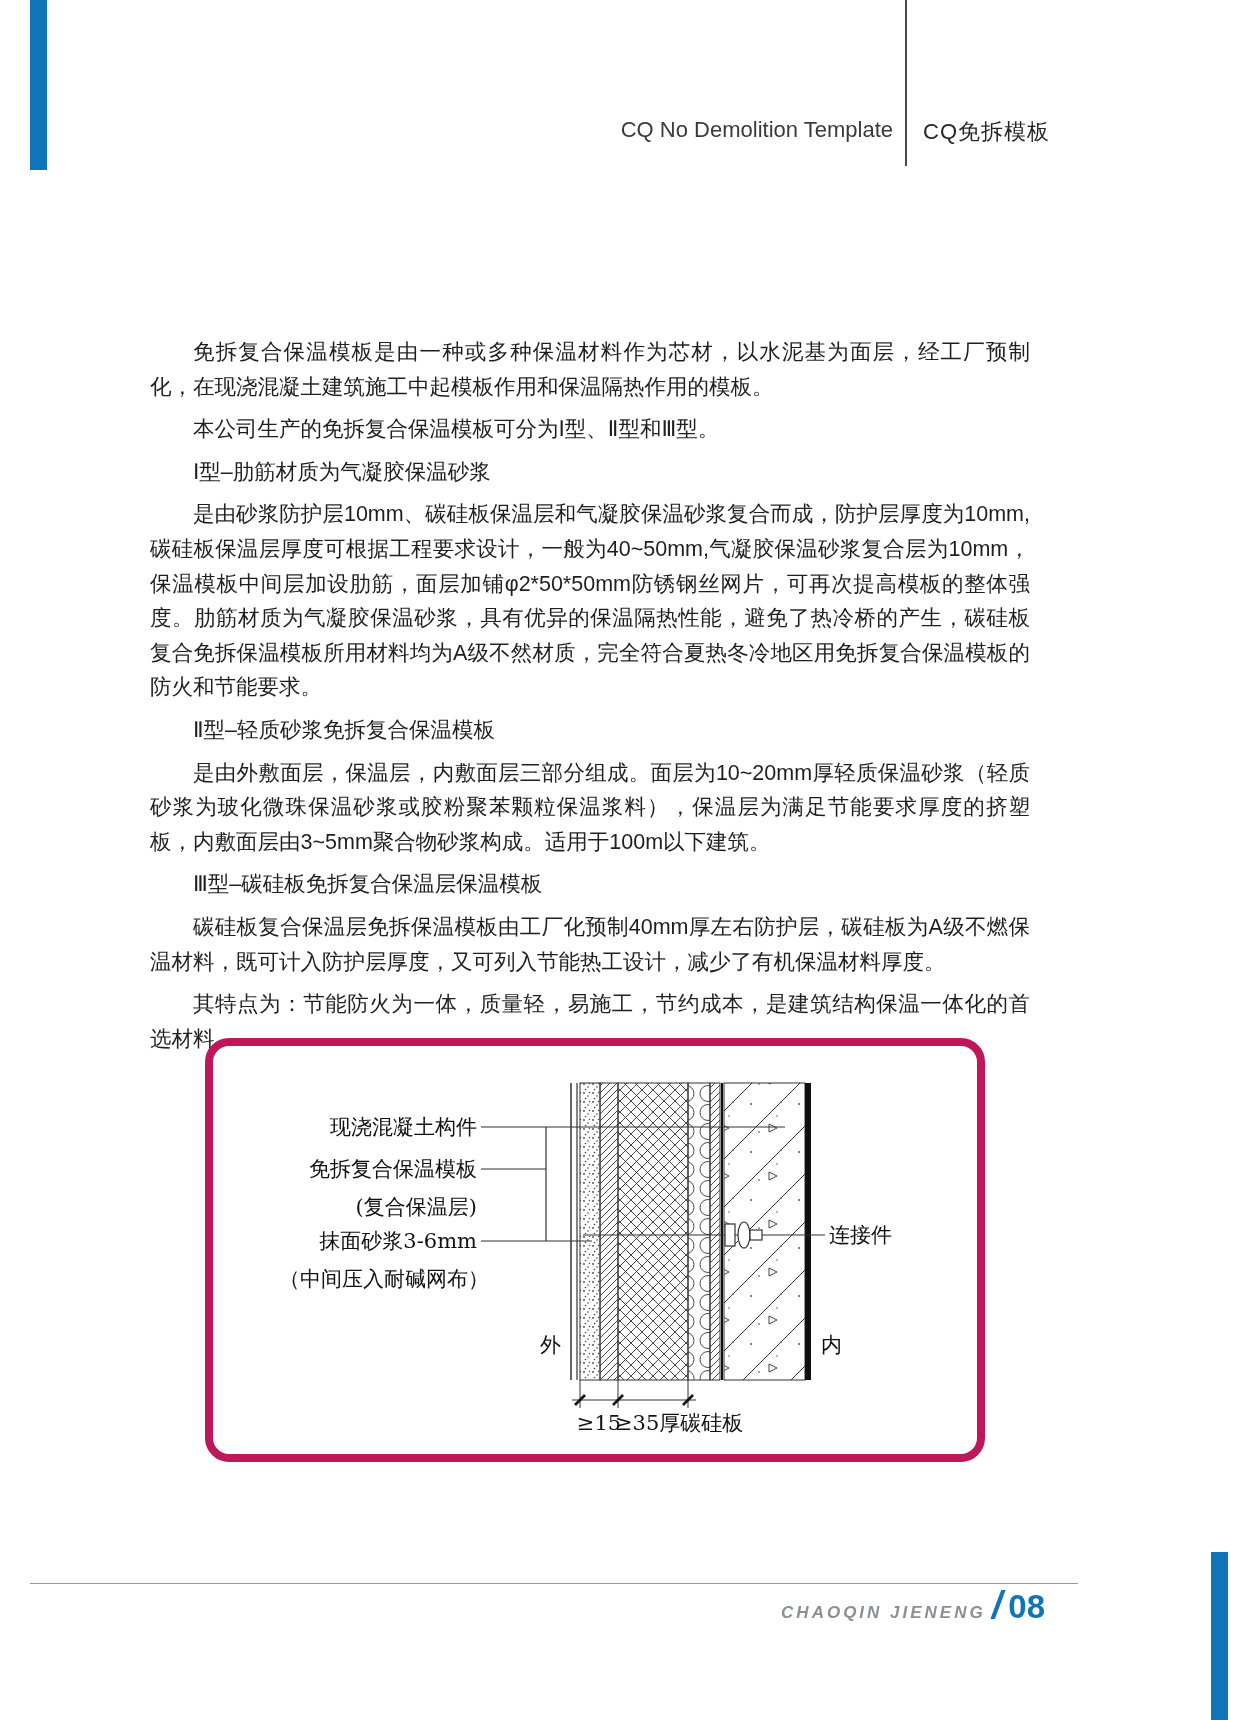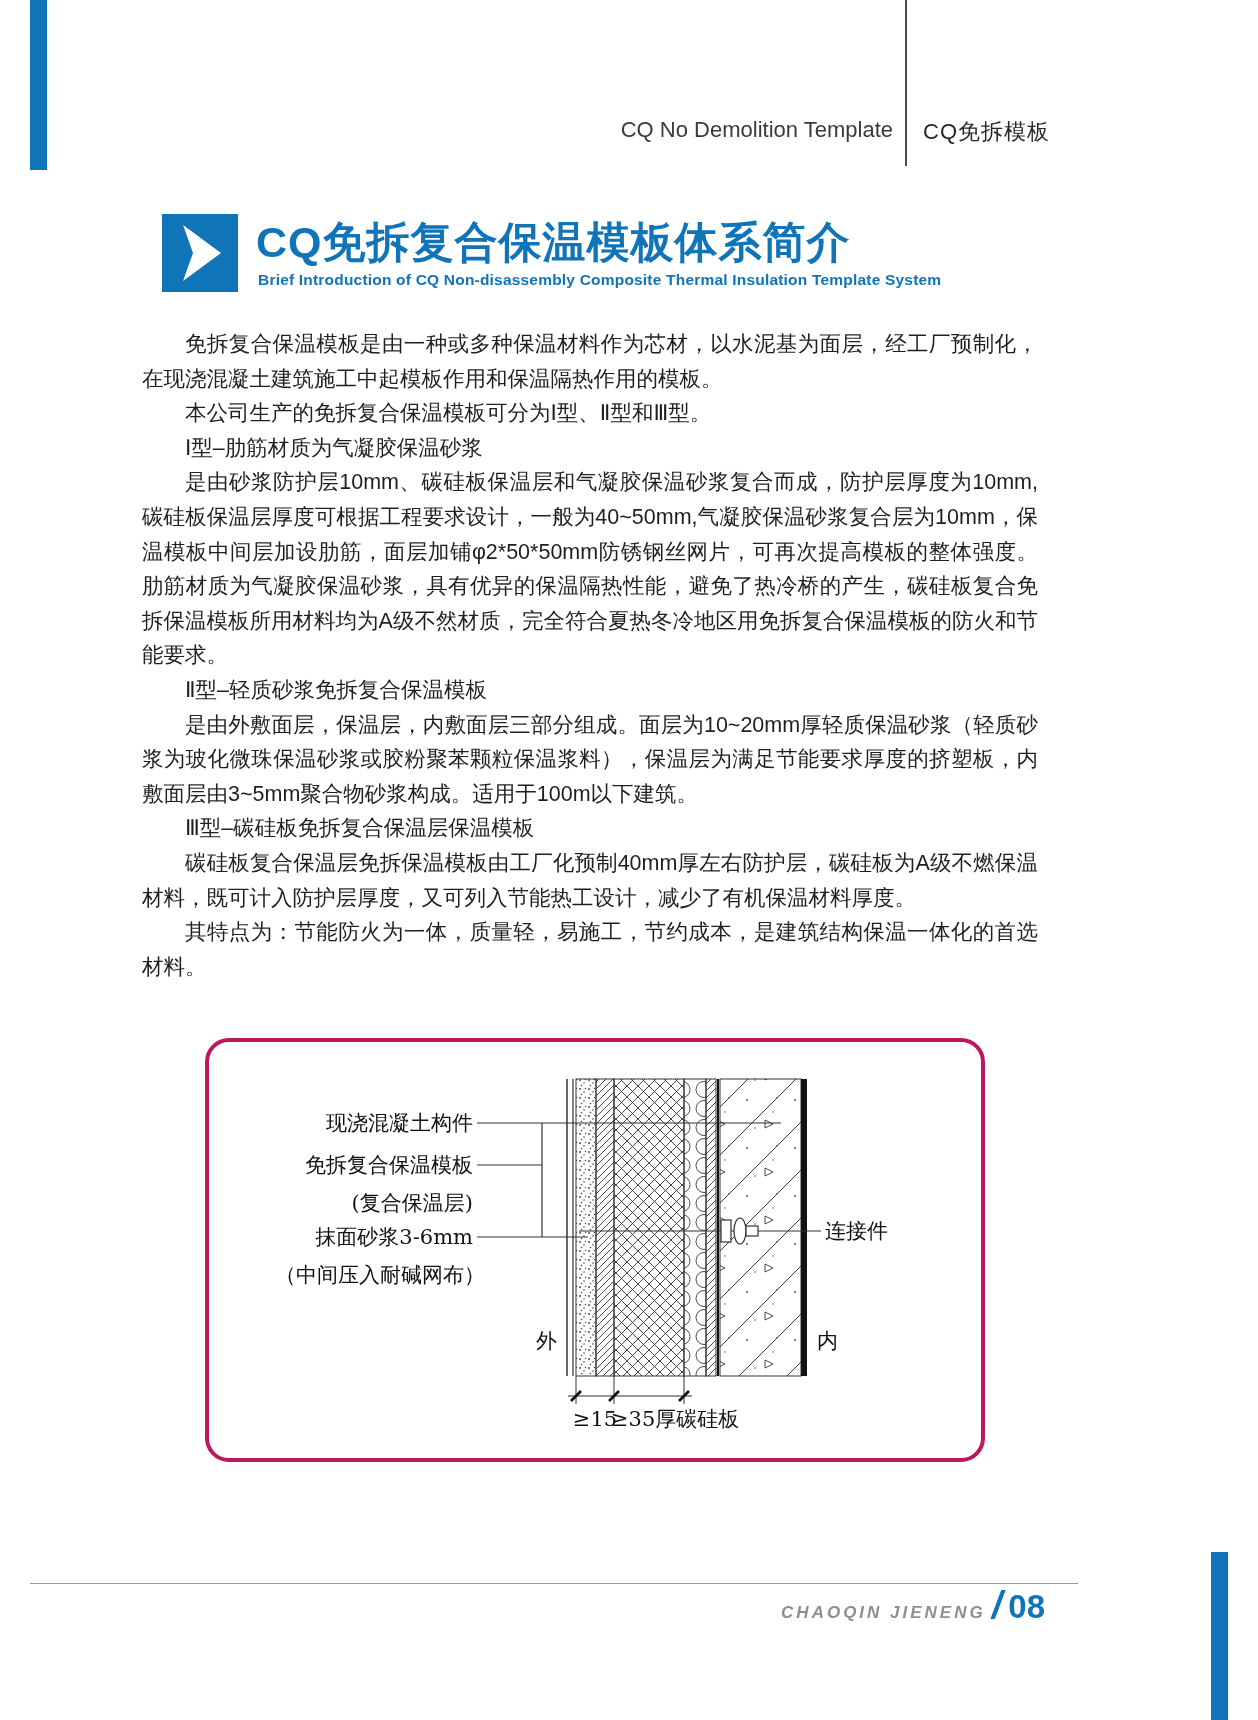--- a/index.html
+++ b/index.html
@@ -16,24 +16,24 @@
   
   .banner{position:absolute;left:162px;top:214px;width:880px;height:90px;}
   .banner-icon{position:absolute;left:0;top:0;width:76px;height:78px;background:#1074b8;}
   .banner-title{position:absolute;left:94px;top:0;font-size:43px;font-weight:bold;color:#1074b8;
                 white-space:nowrap;letter-spacing:1px;}
   .banner-sub{position:absolute;left:96px;top:57px;font-size:15.5px;font-weight:bold;color:#1074b8;
               white-space:nowrap;letter-spacing:0.2px;}
   
   .content{position:absolute;left:142px;top:327px;width:896px;font-size:21.5px;line-height:34.6px;
            color:#1f1f1f;text-align:justify;}
-  .content p{margin:0;text-indent:2em;}
+  .content p{margin:8px;text-indent:2em;}
   
   .diagram-box{position:absolute;left:205px;top:1038px;width:780px;height:424px;box-sizing:border-box;
-               border:4px solid #be185d;border-radius:24px;background:#fff;}
+               border:8px solid #be185d;border-radius:24px;background:#fff;}
   .diagram-box svg{display:block;}
   .dlabel{font-family:"DejaVu Serif","Liberation Serif",serif;font-size:21px;fill:#111;}
   .dsmall{font-family:"DejaVu Serif","Liberation Serif",serif;font-size:21px;fill:#111;}
   .caption{position:absolute;left:205px;top:1483px;width:780px;text-align:center;
            font-size:33px;font-weight:bold;color:#121212;letter-spacing:1px;}
   
   .footer-line{position:absolute;left:30px;top:1583px;width:1048px;height:1px;background:#9a9a9a;}
   .footer{position:absolute;top:1586px;right:213px;display:flex;align-items:baseline;gap:6px;text-align:right;}
   .footer-brand{color:#8a9196;font-size:17px;font-weight:bold;font-style:italic;letter-spacing:3px;}
   .footer-slash{color:#1074b8;font-size:38px;font-style:italic;font-weight:bold;line-height:1;}
@@ -44,29 +44,20 @@
 
 <div class="page">
 
   <div class="bar bar-tl"></div>
   <div class="bar bar-br"></div>
 
   <div class="head-divider"></div>
   <div class="head-left">CQ No Demolition Template</div>
   <div class="head-right">CQ免拆模板</div>
 
-  <div class="banner">
-    <div class="banner-icon">
-      <svg width="76" height="78" viewBox="0 0 76 78">
-        <polygon points="21,11 59,39 21,67 31,39" fill="#ffffff"></polygon>
-      </svg>
-    </div>
-    <div class="banner-title">CQ免拆复合保温模板体系简介</div>
-    <div class="banner-sub">Brief Introduction of CQ Non-disassembly Composite Thermal Insulation Template System</div>
-  </div>
 
   <div class="content">
     <p>免拆复合保温模板是由一种或多种保温材料作为芯材，以水泥基为面层，经工厂预制化，在现浇混凝土建筑施工中起模板作用和保温隔热作用的模板。</p>
     <p>本公司生产的免拆复合保温模板可分为Ⅰ型、Ⅱ型和Ⅲ型。</p>
     <p>Ⅰ型–肋筋材质为气凝胶保温砂浆</p>
     <p>是由砂浆防护层10mm、碳硅板保温层和气凝胶保温砂浆复合而成，防护层厚度为10mm,碳硅板保温层厚度可根据工程要求设计，一般为40~50mm,气凝胶保温砂浆复合层为10mm，保温模板中间层加设肋筋，面层加铺φ2*50*50mm防锈钢丝网片，可再次提高模板的整体强度。肋筋材质为气凝胶保温砂浆，具有优异的保温隔热性能，避免了热冷桥的产生，碳硅板复合免拆保温模板所用材料均为A级不然材质，完全符合夏热冬冷地区用免拆复合保温模板的防火和节能要求。</p>
     <p>Ⅱ型–轻质砂浆免拆复合保温模板</p>
     <p>是由外敷面层，保温层，内敷面层三部分组成。面层为10~20mm厚轻质保温砂浆（轻质砂浆为玻化微珠保温砂浆或胶粉聚苯颗粒保温浆料），保温层为满足节能要求厚度的挤塑板，内敷面层由3~5mm聚合物砂浆构成。适用于100m以下建筑。</p>
     <p>Ⅲ型–碳硅板免拆复合保温层保温模板</p>
     <p>碳硅板复合保温层免拆保温模板由工厂化预制40mm厚左右防护层，碳硅板为A级不燃保温材料，既可计入防护层厚度，又可列入节能热工设计，减少了有机保温材料厚度。</p>

